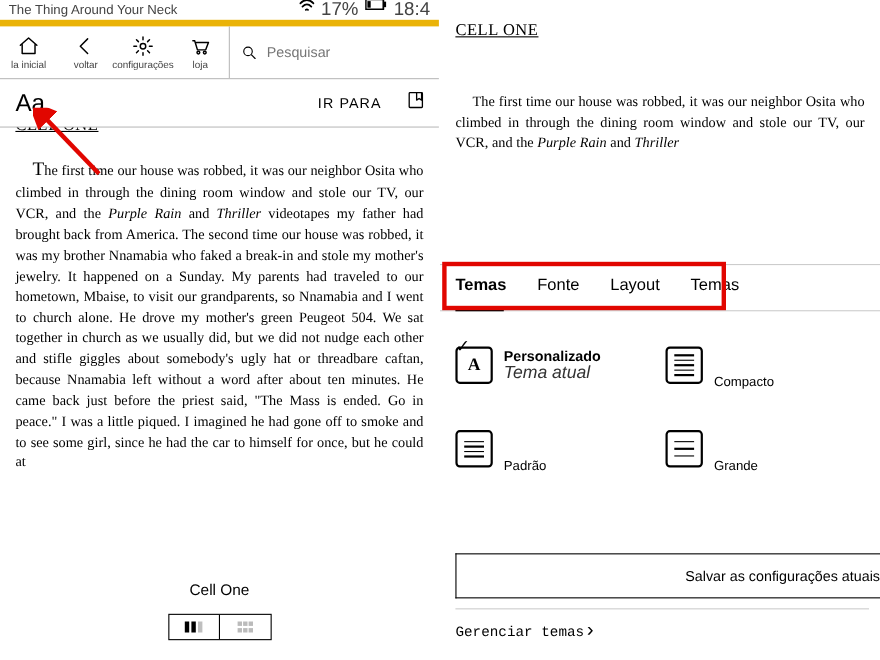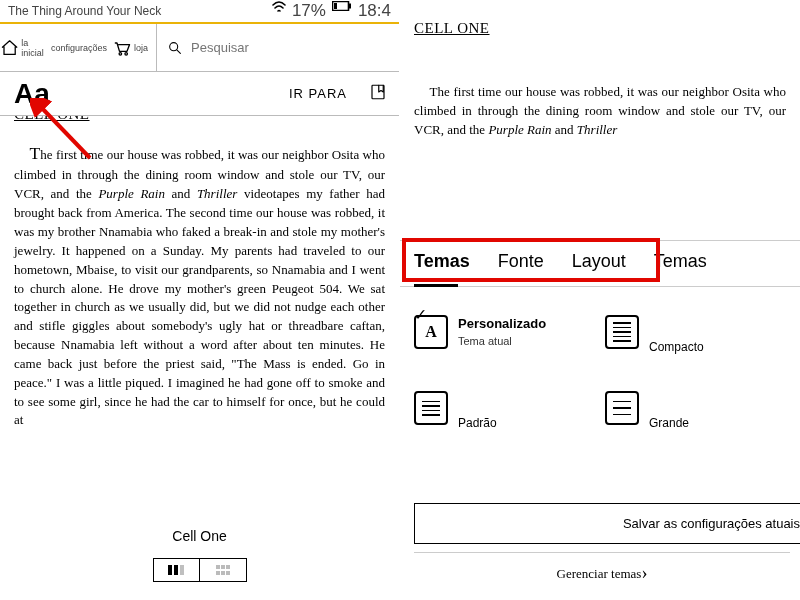--- a/index.html
+++ b/index.html
@@ -2,34 +2,34 @@
 <html><head>
 <meta charset="utf-8">
 <style>
   * { box-sizing: border-box; margin: 0; padding: 0; }
   html, body { width: 800px; height: 600px; font-family: Georgia, 'Times New Roman', serif; background: #fff; color: #000; }
   body { display: flex; }
   .pane { width: 400px; height: 600px; position: relative; overflow: hidden; }
   .pane-left { border-right: 1px solid #fff; }
 
   
-  .statusbar { height: 24px; display: flex; align-items: center; padding: 0 8px; font-family: Helvetica, Arial, sans-serif; font-size: 12px; color: #444; border-bottom: 2px solid #eab308; }
+  .statusbar { height: 24px; display: flex; align-items: center; padding: 0 8px; font-family: Helvetica, Arial, sans-serif; font-size: 12px; color: #444; border-bottom: 6px solid #eab308; }
   .statusbar .title { flex: 1; white-space: nowrap; overflow: hidden; text-overflow: ellipsis; }
   .statusbar .right { display: flex; align-items: flex-start; gap: 6px; font-size: 17px; }
   .statusbar svg { display: block; }
 
   .toolbar { height: 48px; display: flex; align-items: stretch; border-bottom: 1px solid #bbb; font-family: Helvetica, Arial, sans-serif; }
   .tool-group { display: flex; }
-  .tool-btn { width: 52px; display: flex; flex-direction: row; align-items: center; justify-content: center; gap: 2px; font-size: 9px; color: #444; cursor: pointer; }
+  .tool-btn { width: 52px; display: flex; flex-direction: column; align-items: center; justify-content: center; gap: 2px; font-size: 9px; color: #444; cursor: pointer; }
   .tool-btn svg { width: 20px; height: 20px; }
   .search-area { flex: 1; display: flex; align-items: center; border-left: 1px solid #bbb; padding: 0 10px; gap: 8px; color: #888; }
   .search-area input { border: none; outline: none; font-size: 13px; width: 100%; background: transparent; }
 
   .secondbar { height: 44px; display: flex; align-items: center; border-bottom: 1px solid #bbb; font-family: Helvetica, Arial, sans-serif; }
-  .aa { font-size: 28px; padding: 0 14px; cursor: pointer; font-weight: bold; }
+  .aa { font-size: 22px; padding: 0 14px; cursor: pointer; }
   .secondbar .spacer { flex: 1; }
   .irpara { font-size: 13px; letter-spacing: 1px; padding: 0 10px; cursor: pointer; }
   .bookmark { padding: 0 12px; cursor: pointer; }
 
   .chapter-head { padding: 4px 14px 0 14px; font-size: 15px; text-decoration: underline; letter-spacing: 0.5px; font-family: Georgia, serif; }
   .chapter-head-cropped { margin-top: -14px; } 
 
   .body-text { padding: 18px 14px 0 14px; font-size: 13px; line-height: 1.45; text-align: justify; hyphens: manual; }
   .body-text .first::first-letter { font-size: 1.35em; }
   .body-text em { font-style: italic; }
@@ -44,38 +44,38 @@
   
   .red-arrow { position: absolute; left: 30px; top: 98px; pointer-events: none; }
 
   
   .r-chapter-head { padding: 20px 14px 0 14px; font-size: 15px; text-decoration: underline; letter-spacing: 0.5px; }
   .r-body-text { padding: 46px 14px 0 14px; font-size: 13px; line-height: 1.45; text-align: justify; }
   .r-body-text p { text-indent: 1.2em; }
 
   .tabbar-wrap { position: absolute; top: 240px; left: 0; right: 0; }
   .redbox { position: absolute; top: 238px; left: 2px; width: 258px; height: 44px; border: 4px solid #e10600; pointer-events: none; z-index: 5; }
-  .tabbar { display: flex; gap: 28px; padding: 10px 14px 8px 14px; font-family: Helvetica, Arial, sans-serif; font-size: 18px; border-top: 1px solid #ccc; border-bottom: 1px solid #ccc; background: #fff; position: relative; }
+  .tabbar { display: flex; gap: 28px; padding: 10px 14px 8px 14px; font-family: Helvetica, Arial, sans-serif; font-size: 15px; border-top: 1px solid #ccc; border-bottom: 1px solid #ccc; background: #fff; position: relative; }
   .tabbar .tab { cursor: pointer; padding-bottom: 6px; }
   .tabbar .tab.active { font-weight: bold; }
   .tab-underline { position: absolute; bottom: -1px; left: 14px; width: 44px; height: 3px; background: #000; }
 
   .themes-grid { position: absolute; top: 300px; left: 0; right: 0; padding: 10px 14px; font-family: Helvetica, Arial, sans-serif; display: grid; grid-template-columns: 1fr 1fr; row-gap: 32px; column-gap: 10px; }
   .theme-item { display: flex; align-items: center; gap: 10px; cursor: pointer; }
   .theme-icon { width: 34px; height: 34px; border: 2px solid #000; border-radius: 4px; display: flex; flex-direction: column; align-items: center; justify-content: center; position: relative; flex-shrink: 0; }
   .theme-icon .lines { width: 60%; display: flex; flex-direction: column; gap: 3px; }
   .theme-icon .lines span { height: 1.5px; background: #000; display: block; }
   .theme-icon .letter { font-size: 16px; font-weight: bold; font-family: Georgia, serif; }
   .theme-check { position: absolute; top: -12px; left: -2px; font-size: 16px; }
   .theme-label strong { font-weight: bold; font-size: 13px; display: block; }
-  .theme-label .sub { font-size: 11px; color: #333; margin-top: 32px; }
+  .theme-label .sub { font-size: 16px; font-style: italic; color: #333; margin-top: 32px; }
   .theme-label.single { font-size: 12px; margin-top: 30px; }
 
   .save-btn { position: absolute; bottom: 56px; left: 14px; right: 0; border: 1px solid #000; border-right: none; padding: 12px 0; text-align: right; font-family: Helvetica, Arial, sans-serif; font-size: 13px; cursor: pointer; }
-  .manage-row { position: absolute; bottom: 10px; left: 14px; right: 10px; display: flex; align-items: center; justify-content: center; padding: 10px 0 6px 0; font-family: Liberation Serif, serif; font-size: 13px; border-top: 1px solid #ccc; cursor: pointer; }
+  .manage-row { position: absolute; bottom: 10px; left: 14px; right: 10px; display: flex; align-items: center; justify-content: flex-start; padding: 10px 0 6px 0; font-family: Liberation Mono, monospace; font-size: 13px; border-top: 1px solid #ccc; cursor: pointer; }
   .manage-row .chev { font-size: 18px; }
 
   
   .icon-stroke { stroke: #000; stroke-width: 1.6; fill: none; stroke-linecap: round; stroke-linejoin: round; }
 </style>
 </head>
 <body>
 
 <div class="pane pane-left">
 
@@ -95,20 +95,26 @@
     </div>
   </div>
 
   <div class="toolbar">
     <div class="tool-group">
       <div class="tool-btn">
         <svg viewBox="0 0 24 24">
             <path class="icon-stroke" d="M3 11 L12 3 L21 11 M5 10 V20 H19 V10"></path>
           </svg>
         <span>la inicial</span>
+      </div>
+      <div class="tool-btn">
+        <svg viewBox="0 0 24 24">
+            <path class="icon-stroke" d="M14 4 L6 12 L14 20"></path>
+          </svg>
+        <span>voltar</span>
       </div>
       <div class="tool-btn">
         <svg viewBox="0 0 24 24">
             <circle cx="12" cy="12" r="3" class="icon-stroke"></circle>
             <path class="icon-stroke" d="M12 2v3M12 19v3M2 12h3M19 12h3M4.9 4.9l2.1 2.1M17 17l2.1 2.1M4.9 19.1l2.1-2.1M17 7l2.1-2.1"></path>
           </svg>
         <span>configurações</span>
       </div>
       <div class="tool-btn">
         <svg viewBox="0 0 24 24">

